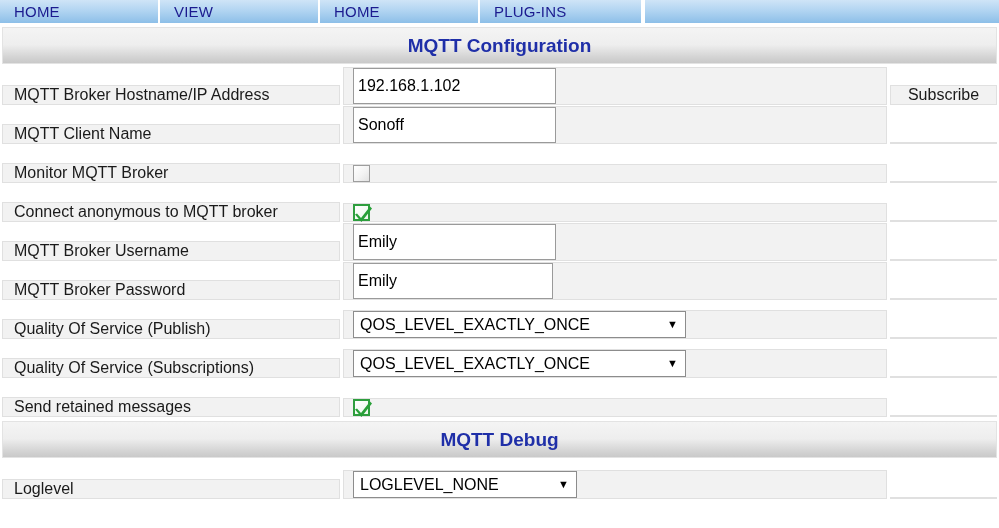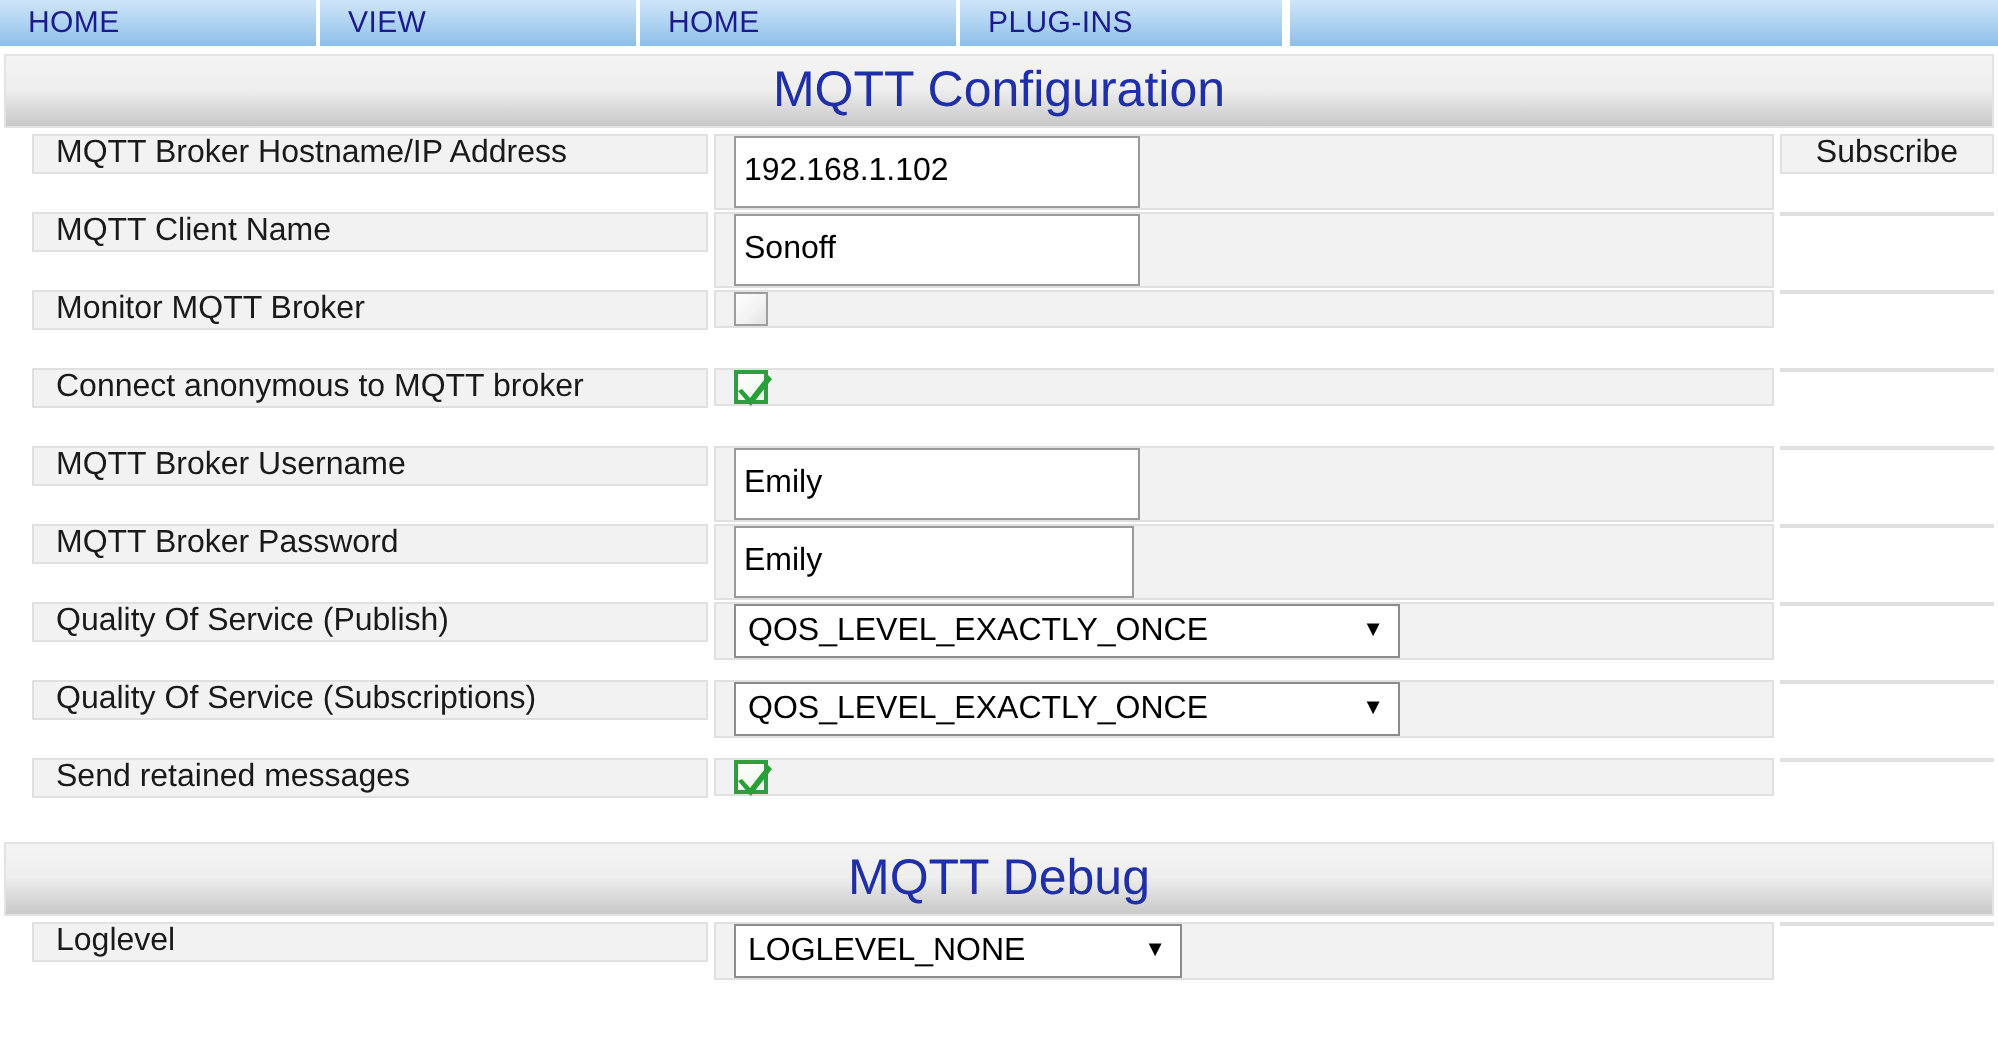--- a/index.html
+++ b/index.html
@@ -51,30 +51,30 @@
     height: 37px;
     margin: 4px 2px 3px 2px;
     background: linear-gradient(to bottom, #f4f4f4 0%, #eeeeee 48%, #d3d3d3 84%, #c9c9c9 100%);
     border: 1px solid #e3e3e3;
     box-sizing: border-box;
     display: flex;
     align-items: center;
     justify-content: center;
   }
   .section-header-text {
-    font-size: 25px;
-    font-weight: normal;
+    font-size: 19px;
+    font-weight: bold;
     color: #1f2fa8;
   }
 
   .row {
     display: flex;
-    align-items: flex-start;
+    align-items: flex-end;
     height: 38px;
-    margin: 0 2px 1px 16px;
+    margin: 0 2px 1px 2px;
     box-sizing: border-box;
   }
   .cell-label {
     width: 338px;
     flex: 0 0 338px;
     background: #f2f2f2;
     border: 1px solid #e0e0e0;
     box-sizing: border-box;
     display: flex;
     align-items: center;

